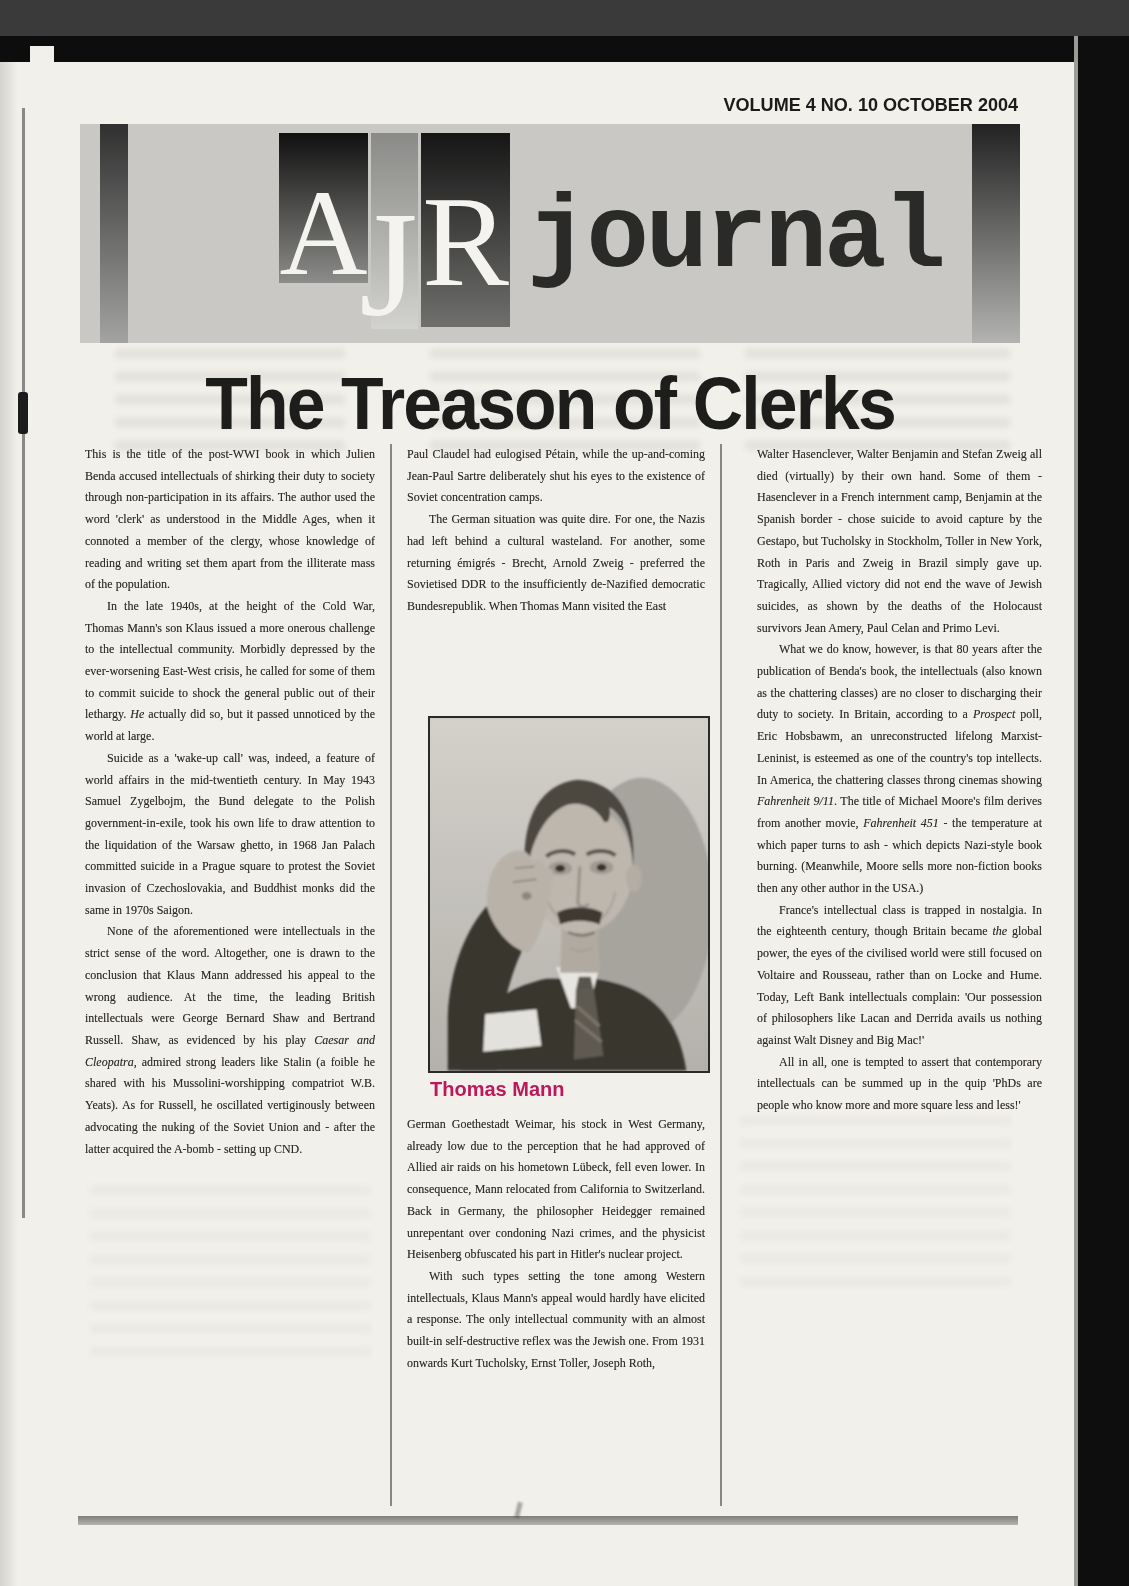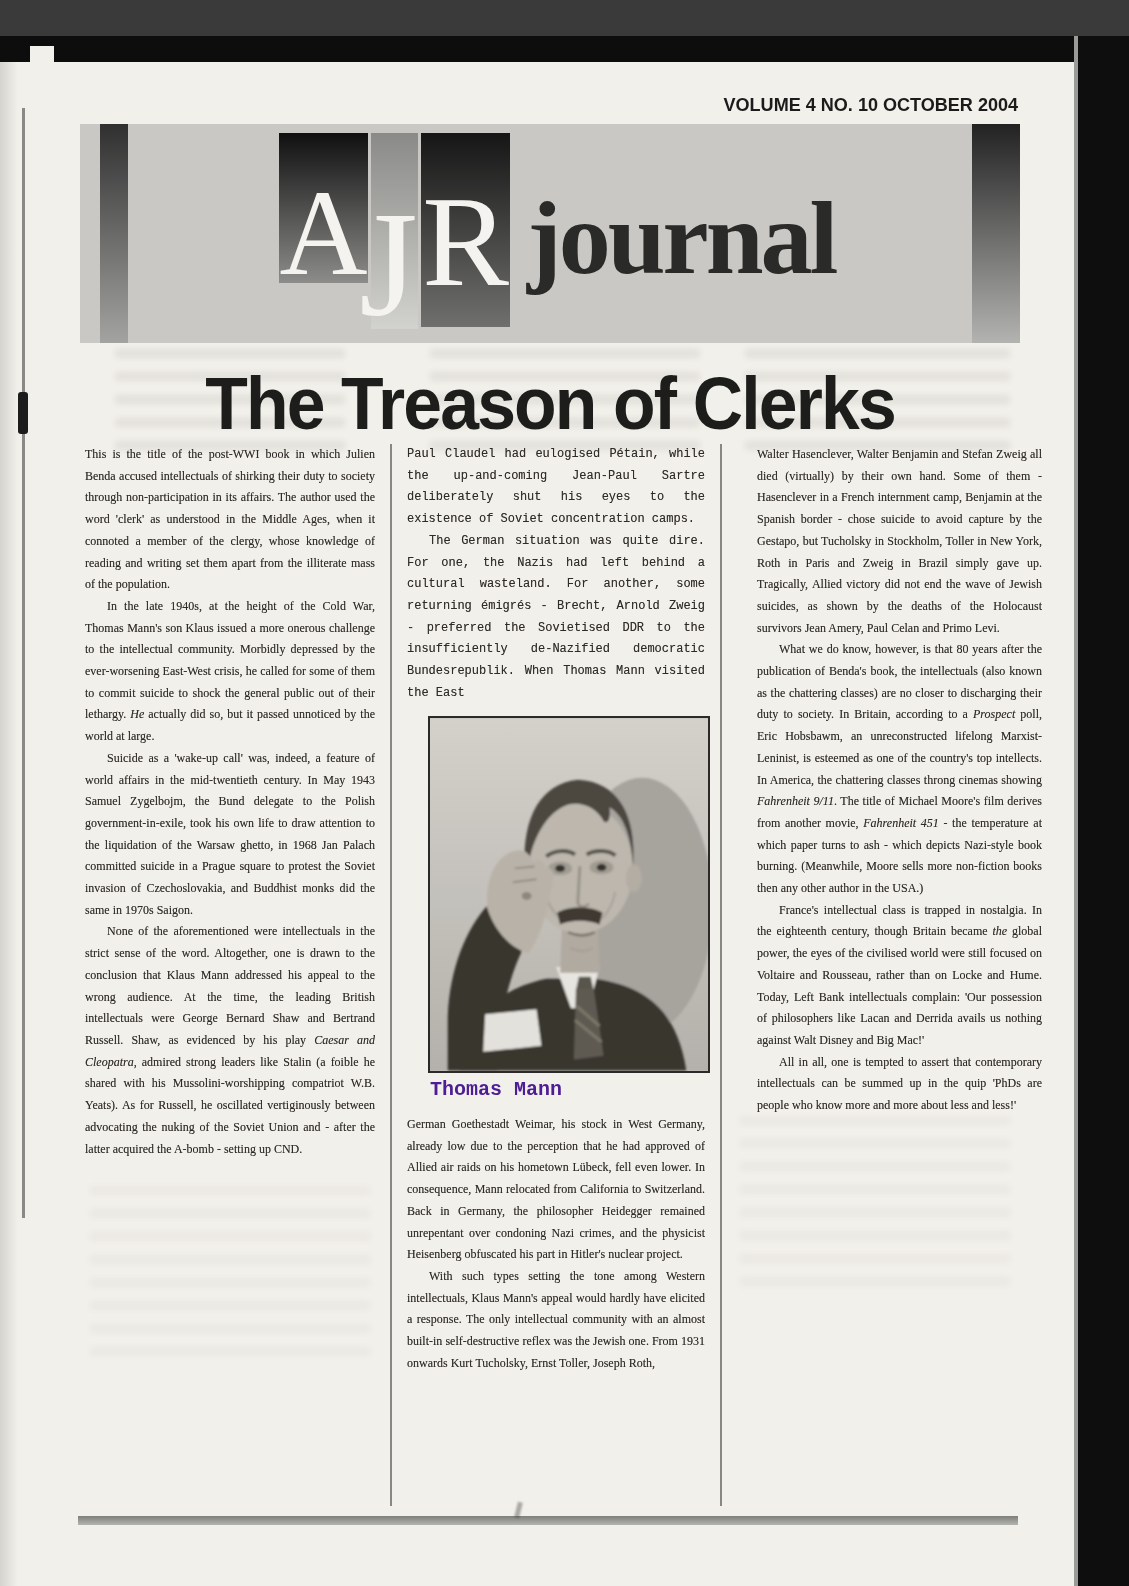--- a/index.html
+++ b/index.html
@@ -30,46 +30,46 @@
   .stripe-l{left:20px;width:28px;background:linear-gradient(180deg,#303030,#a3a3a1);}
   .stripe-r{left:892px;width:48px;background:linear-gradient(180deg,#222,#b3b3b1);}
   .block{position:absolute;font-family:"Liberation Serif",serif;color:#f5f3ef;
          display:flex;align-items:flex-end;justify-content:center;overflow:visible;}
   .block-a{left:199px;top:9px;width:89px;height:150px;background:linear-gradient(180deg,#101010,#8c8c8a);}
   .block-a span{font-size:122px;line-height:.82;}
   .block-j{left:291px;top:9px;width:47px;height:196px;background:linear-gradient(180deg,#8a8a88,#d2d2ce);}
   .block-j span{font-size:150px;line-height:.86;position:relative;left:-6px;}
   .block-r{left:341px;top:9px;width:89px;height:194px;background:linear-gradient(180deg,#161616,#6f6f6d);}
   .block-r span{font-size:130px;line-height:.80;padding-bottom:34px;}
-  .wordmark{position:absolute;left:447px;top:62px;font-family:Liberation Serif, serif;
+  .wordmark{position:absolute;left:447px;top:62px;font-family:Liberation Mono, monospace;
         font-weight:bold;font-size:104px;line-height:1;letter-spacing:-3px;color:#2a2a28;}
   .subtitle{position:absolute;left:465px;top:172px;font-family:"Liberation Sans",sans-serif;
         font-size:26px;color:#3b3b39;letter-spacing:.5px;}
   
   .headline{position:absolute;left:80px;top:330px;width:940px;margin:0;text-align:center;
         font-family:"Liberation Sans",sans-serif;font-weight:bold;font-size:75px;line-height:1;
         letter-spacing:-2px;color:#1d1d1c;transform:scaleX(.93);transform-origin:center;}
   
   .col{position:absolute;font-size:12px;line-height:21.7px;color:#2f2b28;text-align:justify;
        text-shadow:0 0 .5px rgba(47,43,40,.45);overflow:hidden;}
   .col p{margin:0;text-indent:22px;}
   .col p.flush{text-indent:0;}
   .col-1{left:85px;top:408px;width:290px;height:1064px;}
-  .col-2a{left:407px;top:408px;width:298px;height:264px;font-family:Liberation Mono, monospace;}
+  .col-2a{left:407px;top:408px;width:298px;height:264px;}
   .col-2b{left:407px;top:1078px;width:298px;height:394px;}
   .col-3{left:757px;top:408px;width:285px;height:1064px;}
   .rule{position:absolute;top:408px;width:2px;height:1062px;background:rgba(80,78,75,.65);}
   .rule-1{left:390px;}
   .rule-2{left:720px;}
   
   .photo{position:absolute;left:428px;top:680px;width:282px;height:357px;margin:0;
          border:2px solid #2b2a28;box-sizing:border-box;background:#c4c1bb;}
   .photo svg{display:block;width:100%;height:100%;}
-  .caption{position:absolute;left:430px;top:1042px;font-family:Liberation Mono, monospace;
-        font-weight:bold;font-size:20px;color:#4c1d95;}
+  .caption{position:absolute;left:430px;top:1042px;font-family:Liberation Sans, sans-serif;
+        font-weight:bold;font-size:20px;color:#be185d;}
   
   .divider{position:absolute;left:78px;top:1480px;width:940px;height:9px;
         background:linear-gradient(180deg,#7e7e7c,#b4b4b0);}
   .smudge{position:absolute;left:516px;top:1466px;width:5px;height:16px;background:rgba(60,60,60,.4);
         transform:rotate(14deg);filter:blur(1px);}
 </style>
 </head>
 <body>
 
 <div class="page">
@@ -168,21 +168,21 @@
 
   <div class="col col-2b">
     <p class="flush">German Goethestadt Weimar, his stock in West Germany, already low due to the perception that he had approved of Allied air raids on his hometown Lübeck, fell even lower. In consequence, Mann relocated from California to Switzerland. Back in Germany, the philosopher Heidegger remained unrepentant over condoning Nazi crimes, and the physicist Heisenberg obfuscated his part in Hitler's nuclear project.</p>
     <p>With such types setting the tone among Western intellectuals, Klaus Mann's appeal would hardly have elicited a response. The only intellectual community with an almost built-in self-destructive reflex was the Jewish one. From 1931 onwards Kurt Tucholsky, Ernst Toller, Joseph Roth,</p>
   </div>
 
   <div class="col col-3">
     <p class="flush">Walter Hasenclever, Walter Benjamin and Stefan Zweig all died (virtually) by their own hand. Some of them - Hasenclever in a French internment camp, Benjamin at the Spanish border - chose suicide to avoid capture by the Gestapo, but Tucholsky in Stockholm, Toller in New York, Roth in Paris and Zweig in Brazil simply gave up. Tragically, Allied victory did not end the wave of Jewish suicides, as shown by the deaths of the Holocaust survivors Jean Amery, Paul Celan and Primo Levi.</p>
     <p><span>What we do know, however, is that 80 years after the publication of Benda's book, the intellectuals (also known as the chattering classes) are no closer to discharging their duty to society. In Britain, according to a </span><i>Prospect</i><span> poll, Eric Hobsbawm, an unreconstructed lifelong Marxist-Leninist, is esteemed as one of the country's top intellects. In America, the chattering classes throng cinemas showing </span><i>Fahrenheit 9/11</i><span>. The title of Michael Moore's film derives from another movie, </span><i>Fahrenheit 451</i><span> - the temperature at which paper turns to ash - which depicts Nazi-style book burning. (Meanwhile, Moore sells more non-fiction books then any other author in the USA.)</span></p>
     <p><span>France's intellectual class is trapped in nostalgia. In the eighteenth century, though Britain became </span><i>the</i><span> global power, the eyes of the civilised world were still focused on Voltaire and Rousseau, rather than on Locke and Hume. Today, Left Bank intellectuals complain: 'Our possession of philosophers like Lacan and Derrida avails us nothing against Walt Disney and Big Mac!'</span></p>
-    <p>All in all, one is tempted to assert that contemporary intellectuals can be summed up in the quip 'PhDs are people who know more and more about less and less!'</p>
+    <p>All in all, one is tempted to assert that contemporary intellectuals can be summed up in the quip 'PhDs are people who know more and more square less and less!'</p>
   </div>
 
   <div class="divider"></div>
   <div class="smudge"></div>
 
   <div class="edge-top"></div>
   <div class="edge-top-notch"></div>
   <div class="edge-right-sliver"></div>
   <div class="edge-right"></div>
   <div class="edge-bottom"></div>

